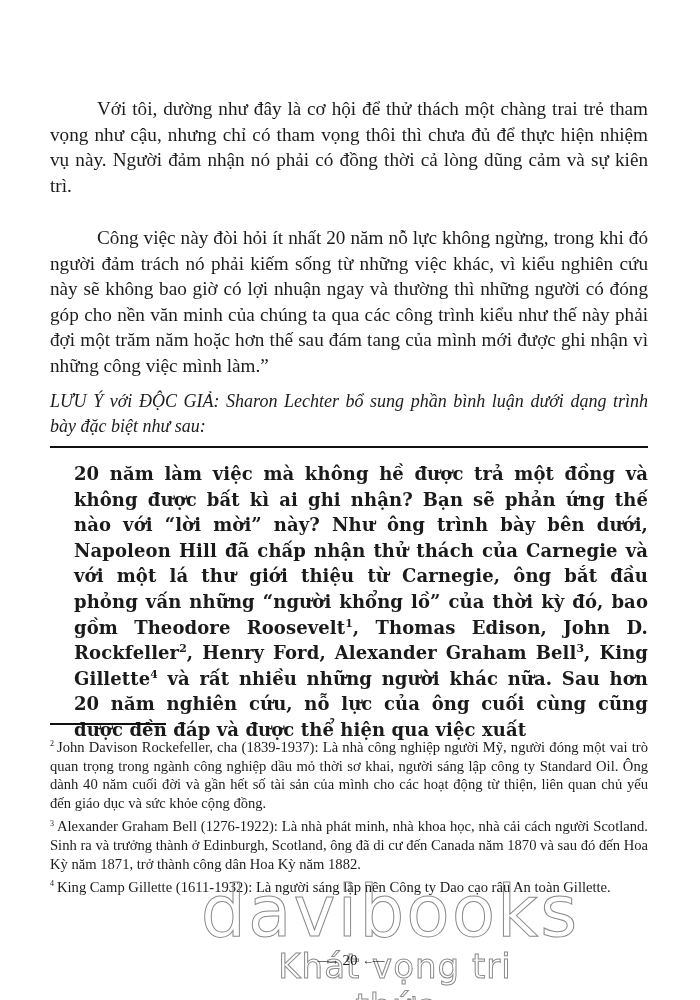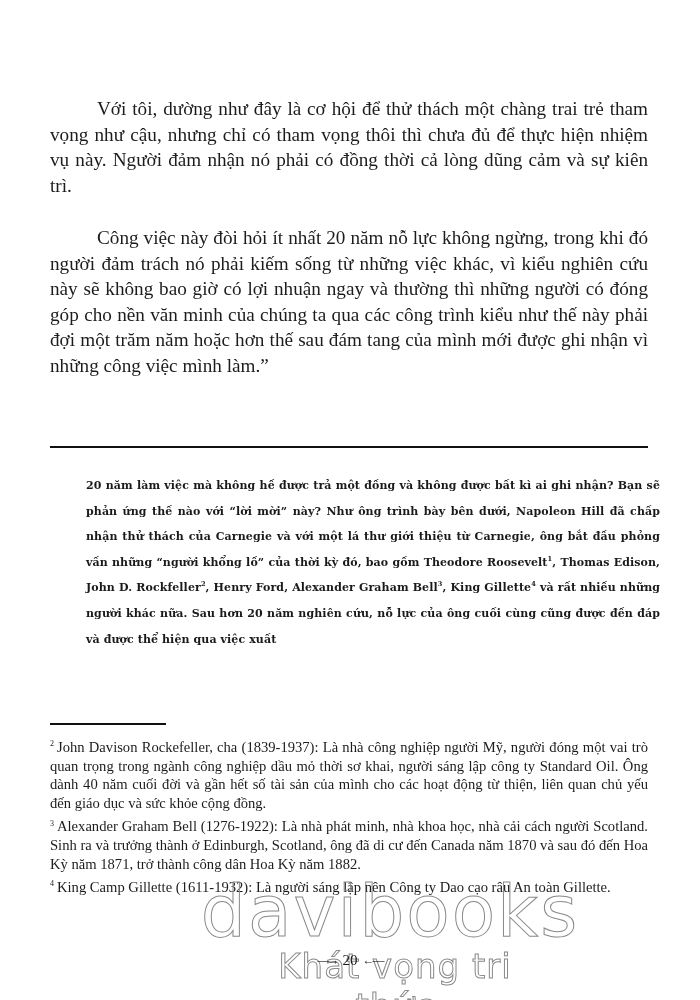--- a/index.html
+++ b/index.html
@@ -26,22 +26,22 @@
     font-style: italic; font-size: 18px; line-height: 25px;
     text-align: justify; margin: 0; color: #1c1c1c;
   }
   .thick-rule {
     position: absolute; left: 50px; width: 598px; top: 446px; height: 2px;
     background: #111;
   }
   .sidebar {
     position: absolute; left: 74px; width: 574px; top: 461px;
     font-family: "DejaVu Serif", "Liberation Serif", serif;
-    font-weight: bold; font-size: 11px; line-height: 25.6px;
-    text-align: justify; margin: 12px; color: #1a1a1a;
+    font-weight: bold; font-size: 18px; line-height: 25.6px;
+    text-align: justify; margin: 0; color: #1a1a1a;
     letter-spacing: 0.1px;
   }
   sup { font-size: 0.6em; line-height: 0; vertical-align: super; }
   .fn-rule {
     position: absolute; left: 50px; width: 116px; top: 723px; height: 1.5px;
     background: #111;
   }
   .footnotes {
     position: absolute; left: 50px; width: 598px; top: 738px;
     font-family: "Liberation Serif", "DejaVu Serif", serif;
@@ -73,20 +73,21 @@
   .pn-arrow { font-size: 12px; color: #1a1a1a; letter-spacing: -2px; }
 </style>
 </head>
 <body>
 
 <div class="page">
 
   <p class="body-text p1 indent">Với tôi, dường như đây là cơ hội để thử thách một chàng trai trẻ tham vọng như cậu, nhưng chỉ có tham vọng thôi thì chưa đủ để thực hiện nhiệm vụ này. Người đảm nhận nó phải có đồng thời cả lòng dũng cảm và sự kiên trì.</p>
   <p class="body-text p2 indent">Công việc này đòi hỏi ít nhất 20 năm nỗ lực không ngừng, trong khi đó người đảm trách nó phải kiếm sống từ những việc khác, vì kiểu nghiên cứu này sẽ không bao giờ có lợi nhuận ngay và thường thì những người có đóng góp cho nền văn minh của chúng ta qua các công trình kiểu như thế này phải đợi một trăm năm hoặc hơn thế sau đám tang của mình mới được ghi nhận vì những công việc mình làm.”</p>
 
+  <p class="note">LƯU Ý với ĐỘC GIẢ: Sharon Lechter bổ sung phần bình luận dưới dạng trình bày đặc biệt như sau:</p>
   <div class="thick-rule"></div>
 
   <p class="sidebar"><span>20 năm làm việc mà không hề được trả một đồng và không được bất kì ai ghi nhận? Bạn sẽ phản ứng thế nào với “lời mời” này? Như ông trình bày bên dưới, Napoleon Hill đã chấp nhận thử thách của Carnegie và với một lá thư giới thiệu từ Carnegie, ông bắt đầu phỏng vấn những “người khổng lồ” của thời kỳ đó, bao gồm Theodore Roosevelt</span><sup>1</sup><span>, Thomas Edison, John D. Rockfeller</span><sup>2</sup><span>, Henry Ford, Alexander Graham Bell</span><sup>3</sup><span>, King Gillette</span><sup>4</sup><span> và rất nhiều những người khác nữa. Sau hơn 20 năm nghiên cứu, nỗ lực của ông cuối cùng cũng được đền đáp và được thể hiện qua việc xuất</span></p>
 
   <div class="fn-rule"></div>
 
   <div class="footnotes">
     <p class="fn"><sup>2</sup><span>John Davison Rockefeller, cha (1839-1937): Là nhà công nghiệp người Mỹ, người đóng một vai trò quan trọng trong ngành công nghiệp dầu mỏ thời sơ khai, người sáng lập công ty Standard Oil. Ông dành 40 năm cuối đời và gần hết số tài sản của mình cho các hoạt động từ thiện, liên quan chủ yếu đến giáo dục và sức khỏe cộng đồng.</span></p>
     <p class="fn"><sup>3</sup><span>Alexander Graham Bell (1276-1922): Là nhà phát minh, nhà khoa học, nhà cải cách người Scotland. Sinh ra và trưởng thành ở Edinburgh, Scotland, ông đã di cư đến Canada năm 1870 và sau đó đến Hoa Kỳ năm 1871, trở thành công dân Hoa Kỳ năm 1882.</span></p>
     <p class="fn"><sup>4</sup><span>King Camp Gillette (1611-1932): Là người sáng lập nên Công ty Dao cạo râu An toàn Gillette.</span></p>

